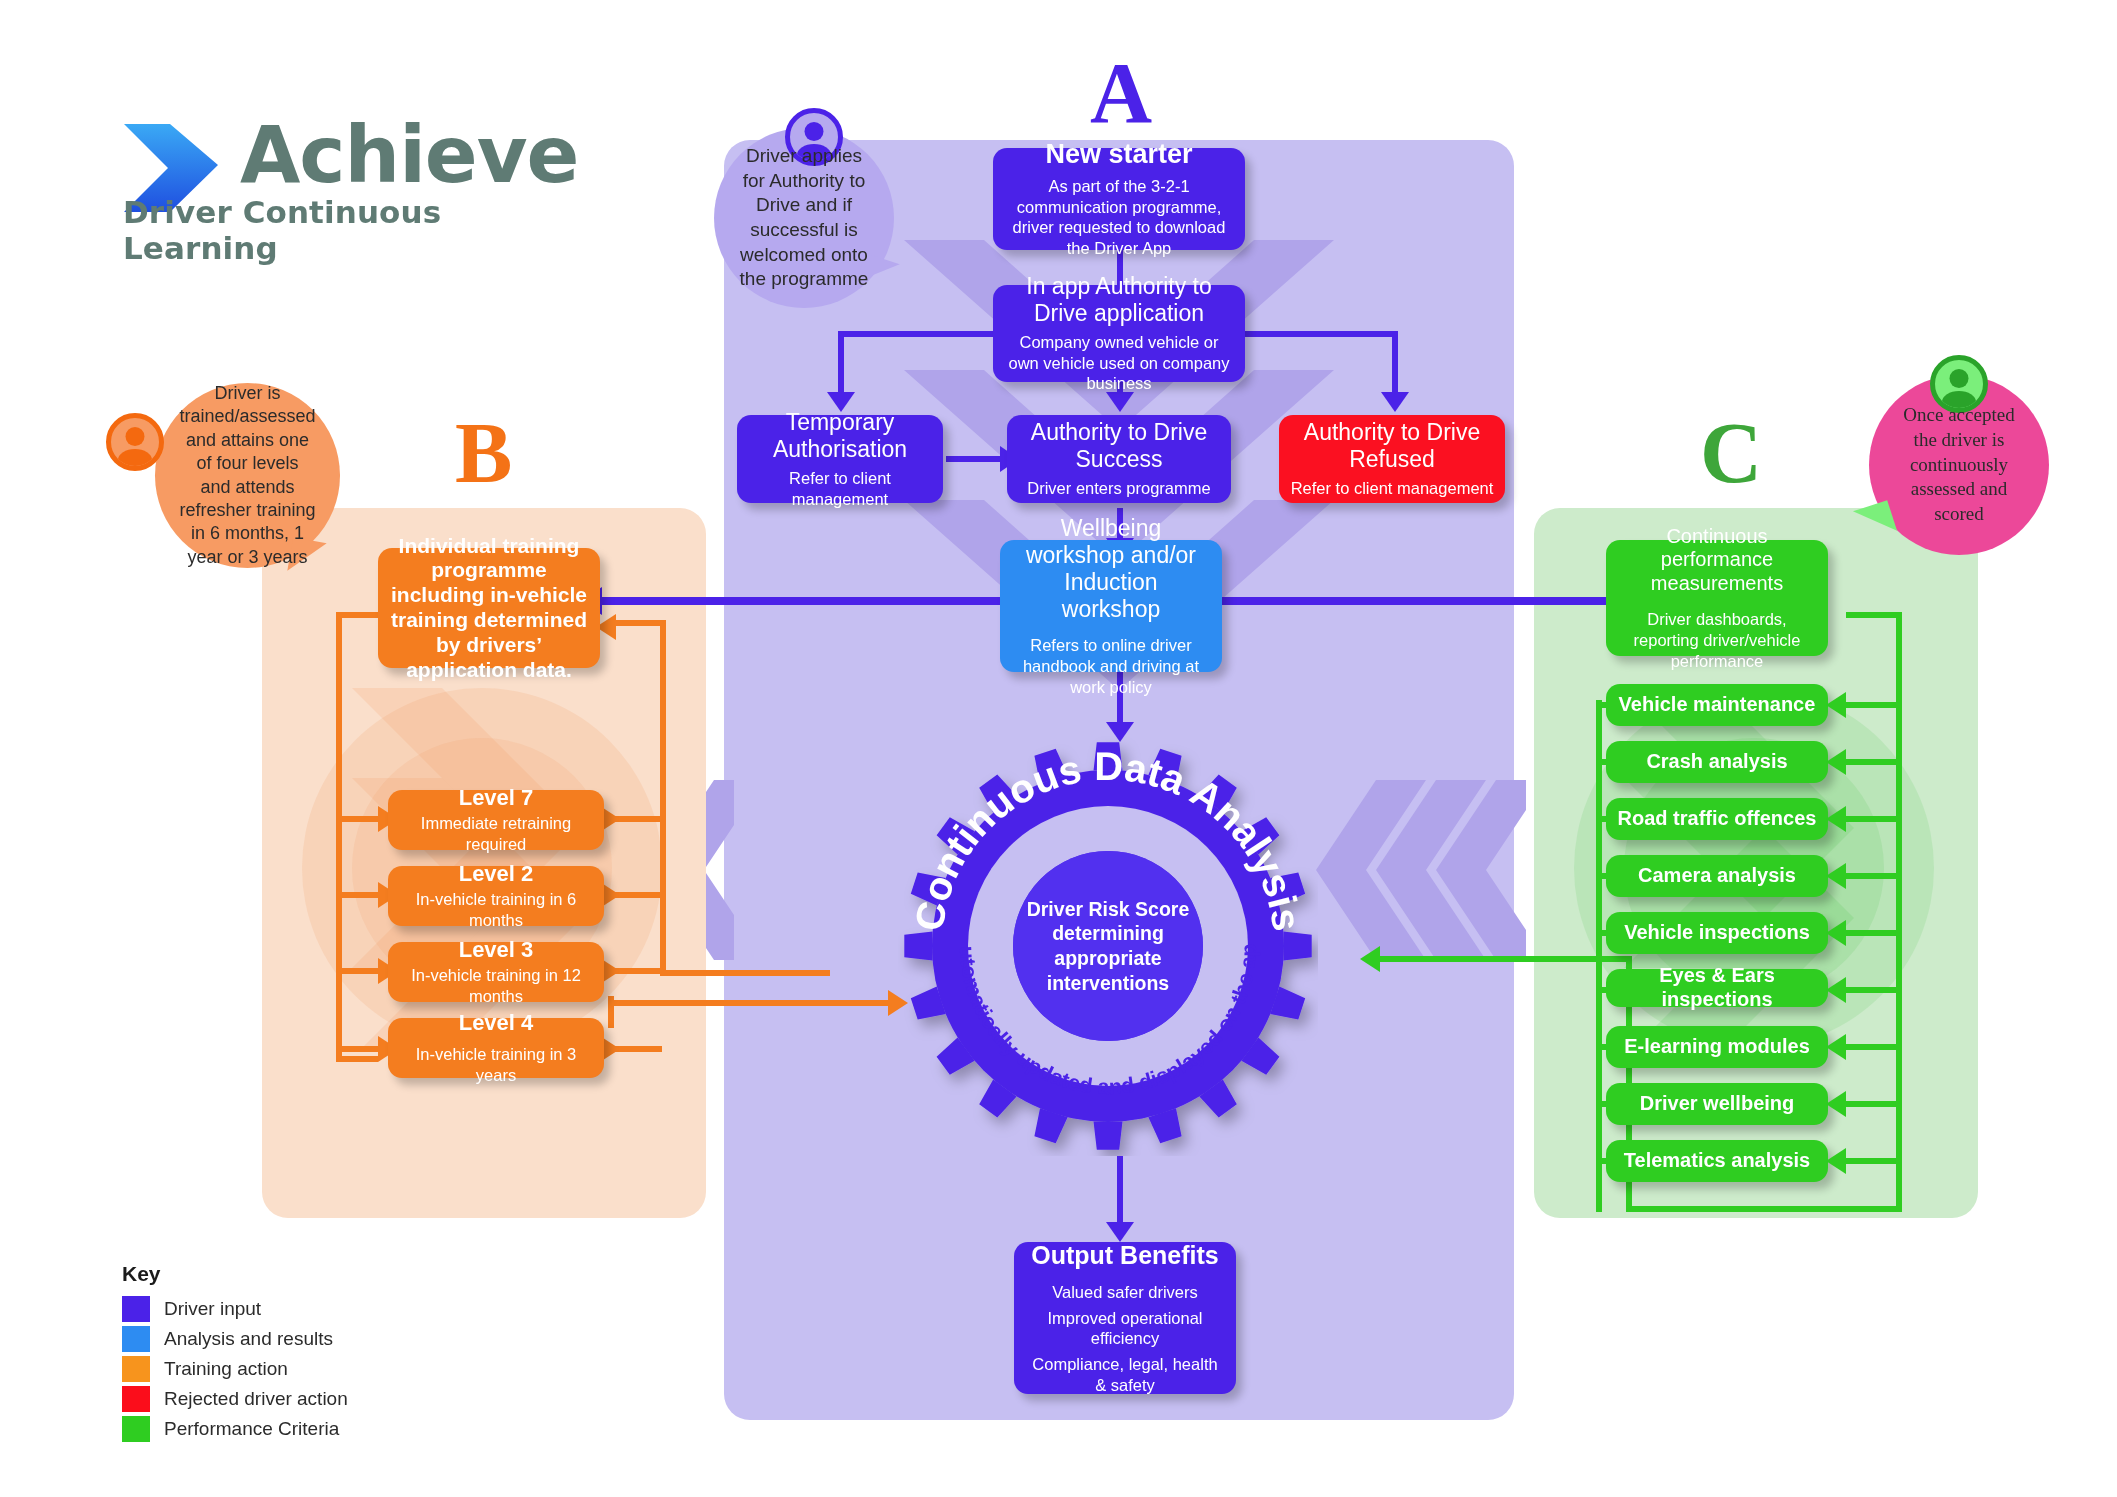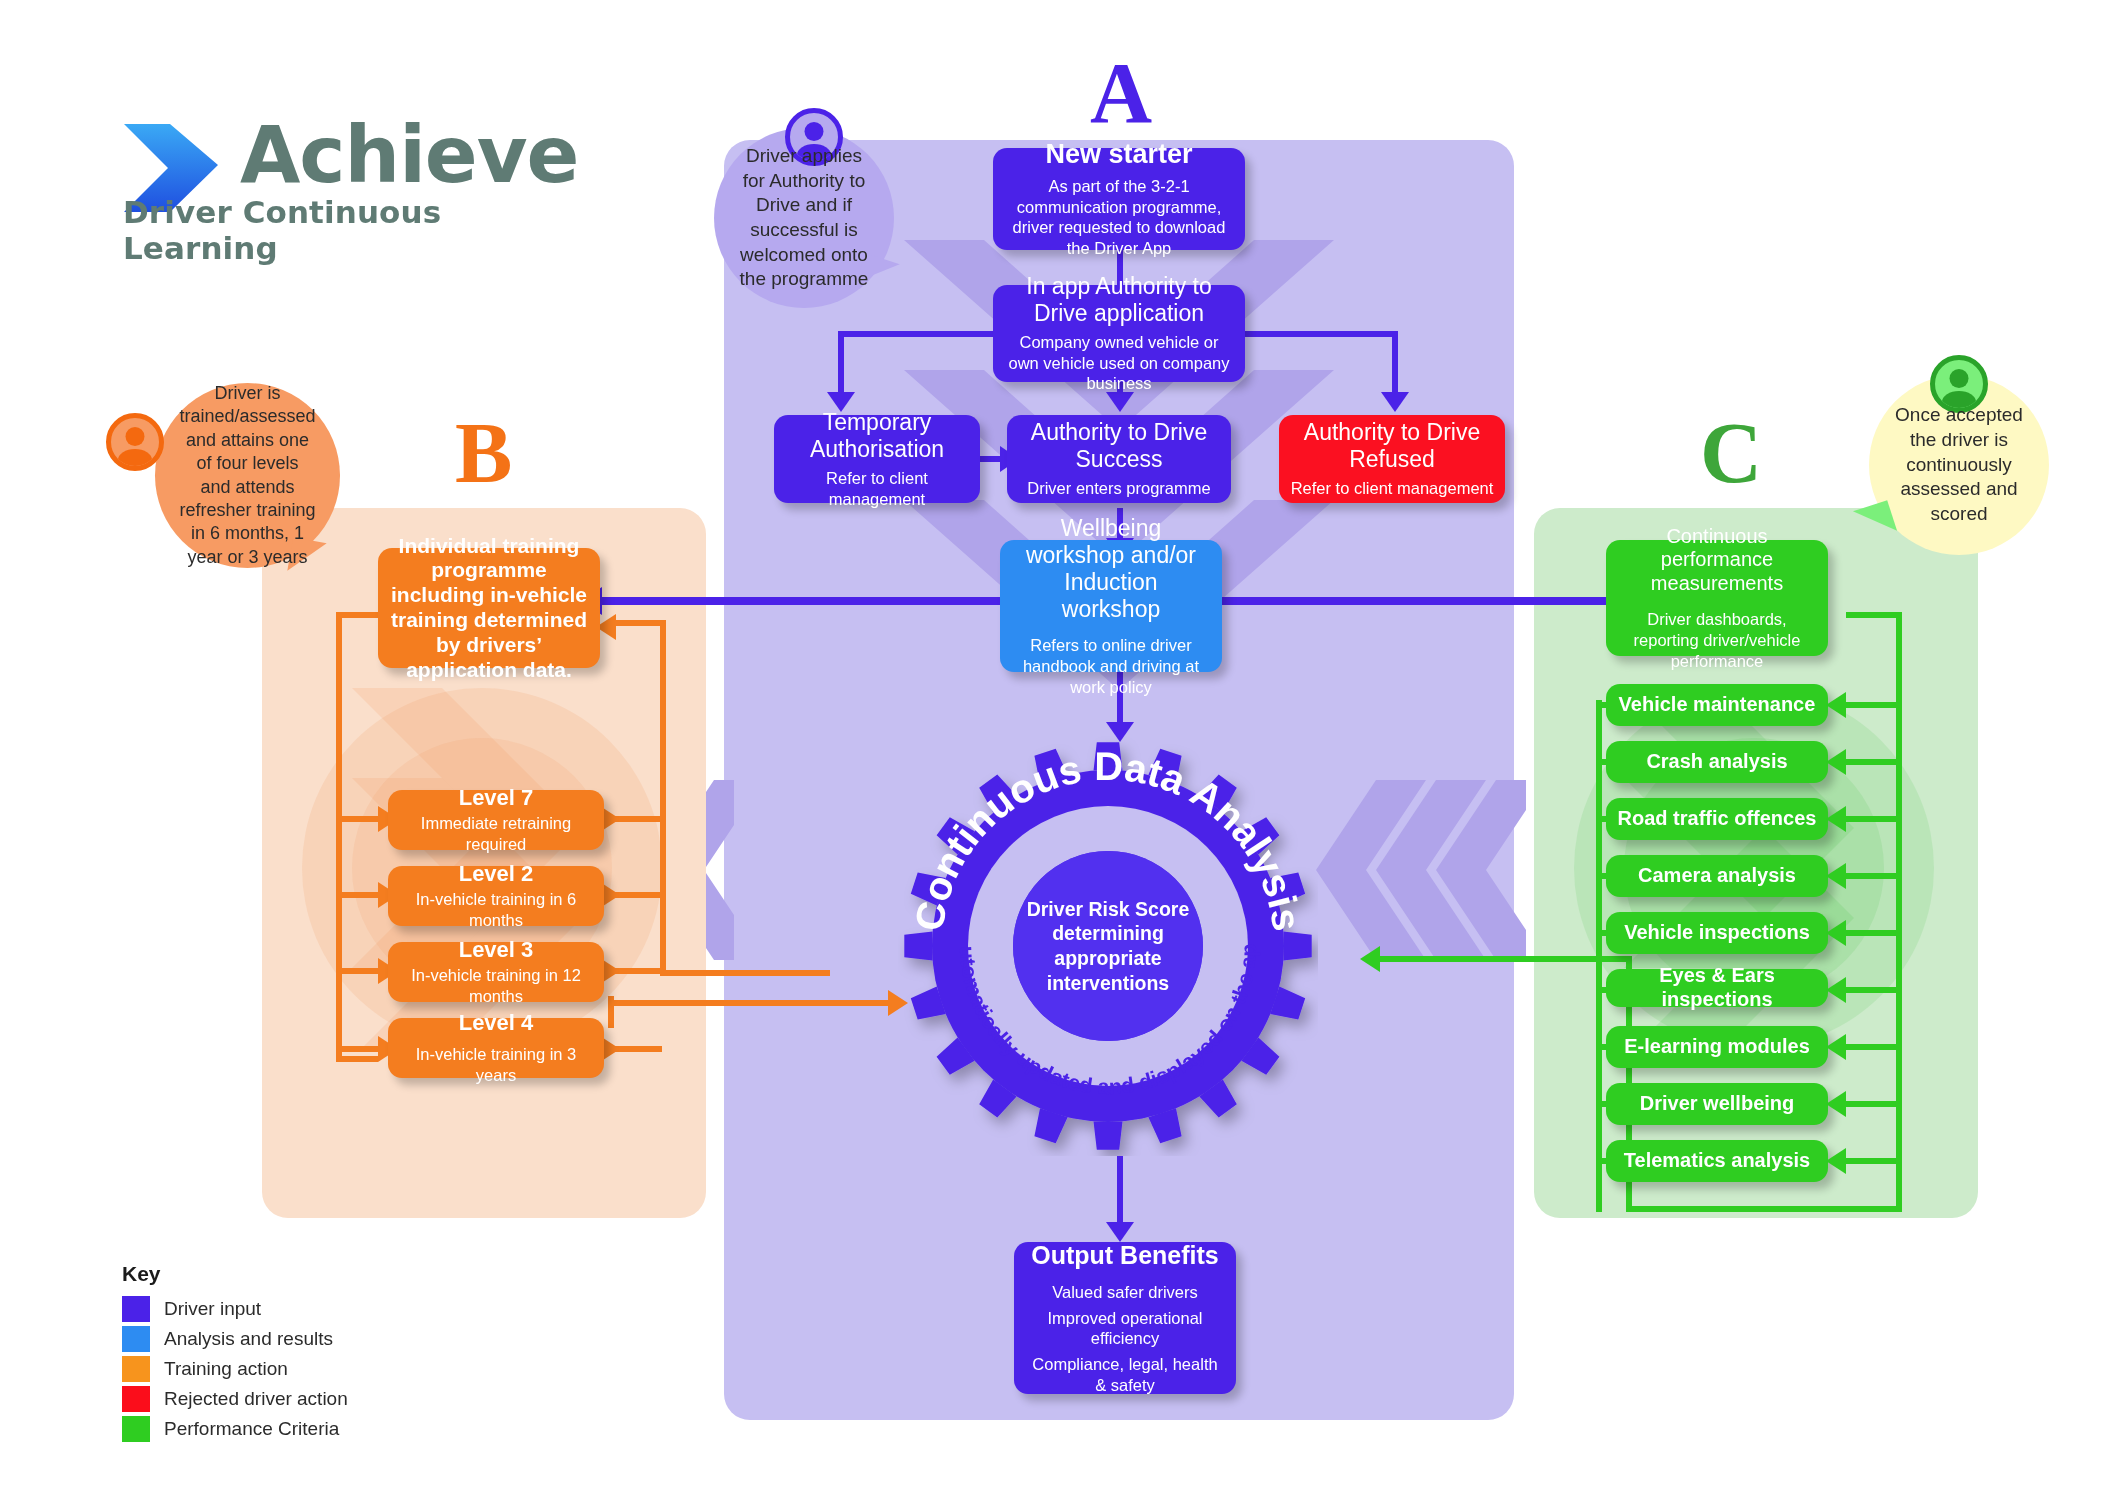--- a/index.html
+++ b/index.html
@@ -179,21 +179,21 @@
 <div class="box violet" id="bx-newstarter" style="left:993px;top:148px;width:252px;height:102px;padding:10px 14px;">
   <div class="t big">New starter</div>
   <div class="s">As part of the 3-2-1 communication programme, driver requested to download the Driver App</div>
 </div>
 
 <div class="box violet" id="bx-inapp" style="left:993px;top:285px;width:252px;height:97px;padding:16px 14px;">
   <div class="t reg" style="font-size:23px;">In app Authority to Drive application</div>
   <div class="s">Company owned vehicle or own vehicle used on company business</div>
 </div>
 
-<div class="box violet" id="bx-temp" style="left:774px;top:415px;width:206px;height:88px;padding:8px 17px;">
+<div class="box violet" id="bx-temp" style="left:737px;top:415px;width:206px;height:88px;padding:8px 17px;">
   <div class="t reg">Temporary Authorisation</div>
   <div class="s">Refer to client management</div>
 </div>
 
 <div class="box violet" id="bx-success" style="left:1007px;top:415px;width:224px;height:88px;padding:8px 10px;">
   <div class="t reg">Authority to Drive Success</div>
   <div class="s">Driver enters programme</div>
 </div>
 
 <div class="box red" id="bx-refused" style="left:1279px;top:415px;width:226px;height:88px;padding:8px 10px;">
@@ -374,21 +374,21 @@
 
 <div class="bubble" id="bub-b" style="left:155px;top:383px;width:185px;height:185px;background:#f79b63;font-size:18px;">
   <div class="btxt">Driver is trained/assessed and attains one of four levels and attends refresher training in 6 months, 1 year or 3 years</div>
 </div>
 <div class="tail" style="left:290px;top:540px;border-left:34px solid #f79b63;border-bottom:34px solid transparent;transform:rotate(10deg);"></div>
 <div class="avatar" style="left:106px;top:413px;width:58px;height:58px;border-color:#f4690f;background:#f79b63;">
   <div class="head" style="top:9px;width:19px;height:19px;background:#f4690f;"></div>
   <div class="body" style="top:31px;width:34px;height:22px;background:#f4690f;"></div>
 </div>
 
-<div class="bubble" id="bub-c" style="left:1869px;top:375px;width:180px;height:180px;background:#fef9c3;">
+<div class="bubble" id="bub-c" style="left:1869px;top:375px;width:180px;height:180px;background:#ec4899;font-family:Liberation Serif, serif;">
   <div class="btxt">Once accepted the driver is continuously assessed and scored</div>
 </div>
 <div class="tail" style="left:1857px;top:505px;border-right:36px solid #7bef7b;border-bottom:32px solid transparent;transform:rotate(-18deg);"></div>
 <div class="avatar" style="left:1930px;top:355px;width:58px;height:58px;border-color:#2aa32a;background:#7bef7b;">
   <div class="head" style="top:9px;width:19px;height:19px;background:#2aa32a;"></div>
   <div class="body" style="top:31px;width:34px;height:22px;background:#2aa32a;"></div>
 </div>
 
 <div class="abs" id="key">
   <h4>Key</h4>

